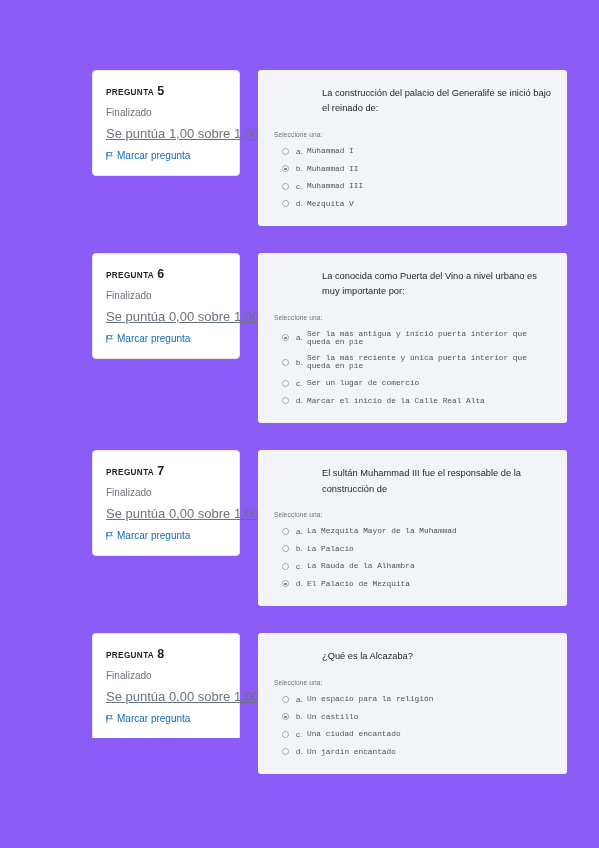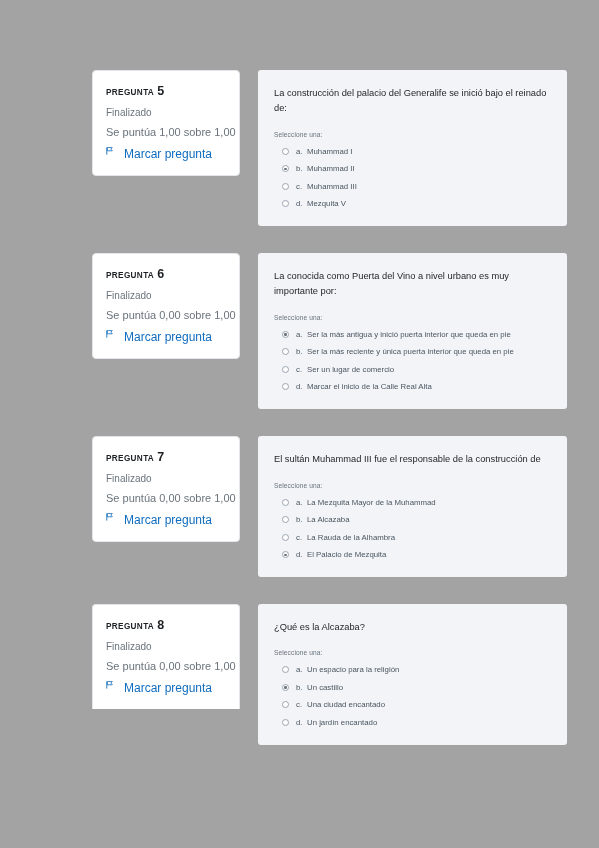--- a/index.html
+++ b/index.html
@@ -12,21 +12,21 @@
     height: 848px;
     font-family: "Liberation Sans", sans-serif;
     position: relative;
     overflow: hidden;
   }
   .page {
     position: absolute;
     left: 0; top: 0;
     width: 599px;
     height: 848px;
-    background: #a3a3a3;
+    background: #8b5cf6;
   }
   .quiz-list {
     position: absolute;
     left: 92px;
     top: 70px;
     width: 475px;
   }
   .question-block {
     display: flex;
     align-items: flex-start;
@@ -61,30 +61,32 @@
     letter-spacing: 0;
     margin-left: 3px;
   }
   .q-state {
     font-size: 10px;
     color: #6a737c;
     margin-bottom: 8px;
     white-space: nowrap;
   }
   .q-grade {
-    font-size: 11px;
+    font-size: 13px;
     color: #6a737c;
     margin-bottom: 9px;
     white-space: nowrap;
+    text-decoration: underline;
   }
   .q-flag {
-    font-size: 12px;
+    font-size: 10px;
     color: #0f6cbf;
     display: flex;
-    gap: 11px;
+    align-items: center;
+    gap: 4px;
     white-space: nowrap;
     cursor: pointer;
   }
   .flag-icon {
     display: inline-block;
     width: 7px;
     height: 8px;
     position: relative;
     flex: 0 0 auto;
   }
@@ -98,20 +100,21 @@
     border-radius: 3px;
     padding: 16px 16px 18px 16px;
     box-sizing: border-box;
     min-height: 70px;
   }
   .q-text {
     font-size: 9.3px;
     line-height: 1.65;
     color: #1d2125;
     margin-bottom: 14px;
+    margin-left: 48px;
   }
   .q-prompt {
     font-size: 6.6px;
     color: #6a737c;
     margin-bottom: 9px;
     letter-spacing: 0.1px;
   }
   .answers {
     margin-left: 8px;
   }
@@ -145,20 +148,21 @@
     border-radius: 50%;
     background: #6a737c;
   }
   .ans-letter {
     width: 11px;
     flex: 0 0 auto;
     color: #4a5560;
   }
   .ans-label {
     color: #4a5560;
+    font-family: Liberation Mono, monospace;
   }
 </style>
 </head>
 <body>
 
 <div class="page">
   <div class="quiz-list" id="question-list">
       <div class="question-block">
         <div class="info-card">
           <div class="q-head"><span>PREGUNTA</span><span class="q-num">5</span></div>
@@ -263,21 +267,21 @@
           <div class="q-prompt">Seleccione una:</div>
           <div class="answers">
             <label class="answer">
               <span class="radio"></span>
               <span class="ans-letter">a.</span>
               <span class="ans-label">La Mezquita Mayor de la Muhammad</span>
             </label>
             <label class="answer">
               <span class="radio"></span>
               <span class="ans-letter">b.</span>
-              <span class="ans-label">La Alcazaba</span>
+              <span class="ans-label">La Palacio</span>
             </label>
             <label class="answer">
               <span class="radio"></span>
               <span class="ans-letter">c.</span>
               <span class="ans-label">La Rauda de la Alhambra</span>
             </label>
             <label class="answer">
               <span class="radio checked"></span>
               <span class="ans-letter">d.</span>
               <span class="ans-label">El Palacio de Mezquita</span>

